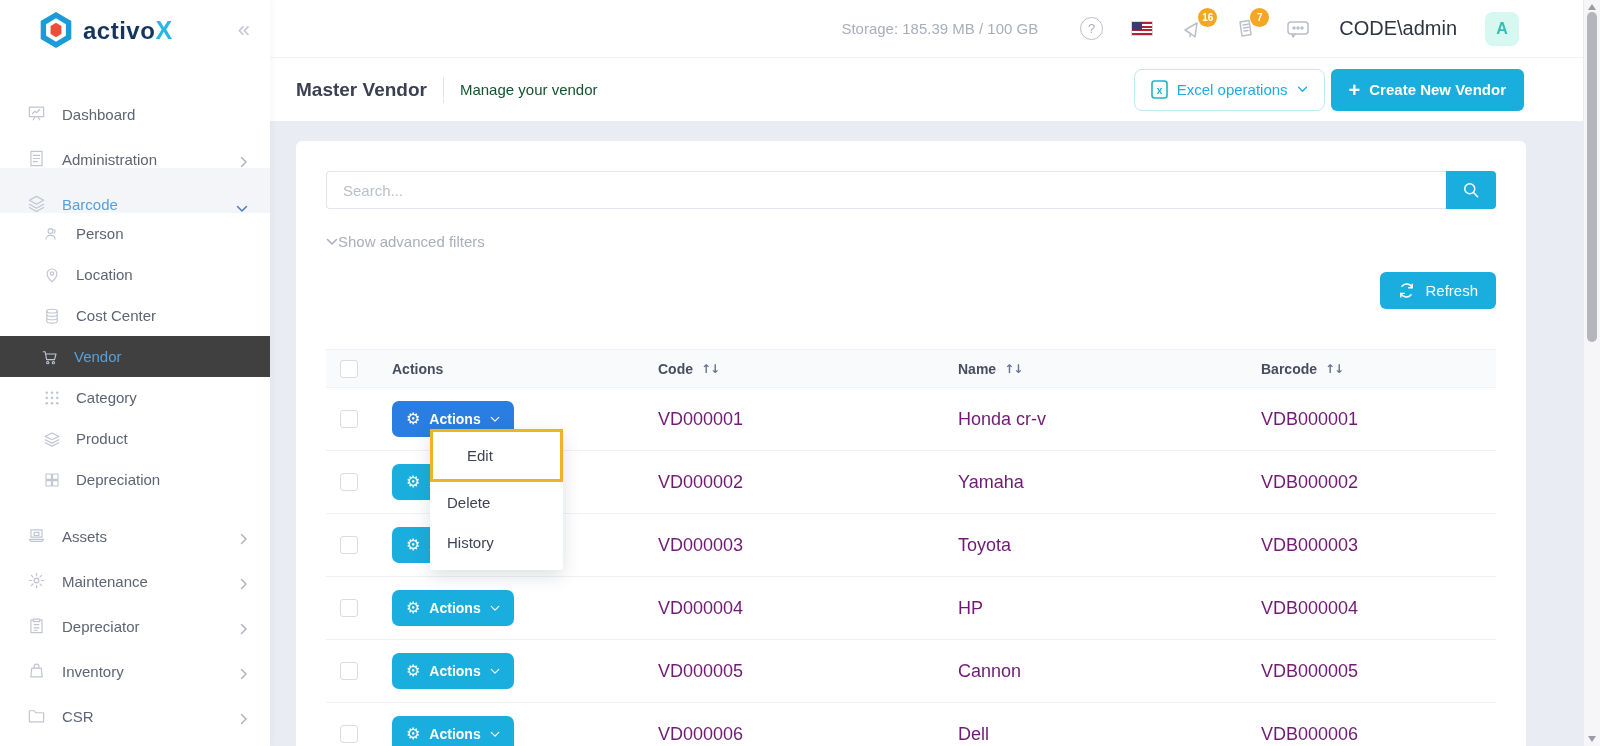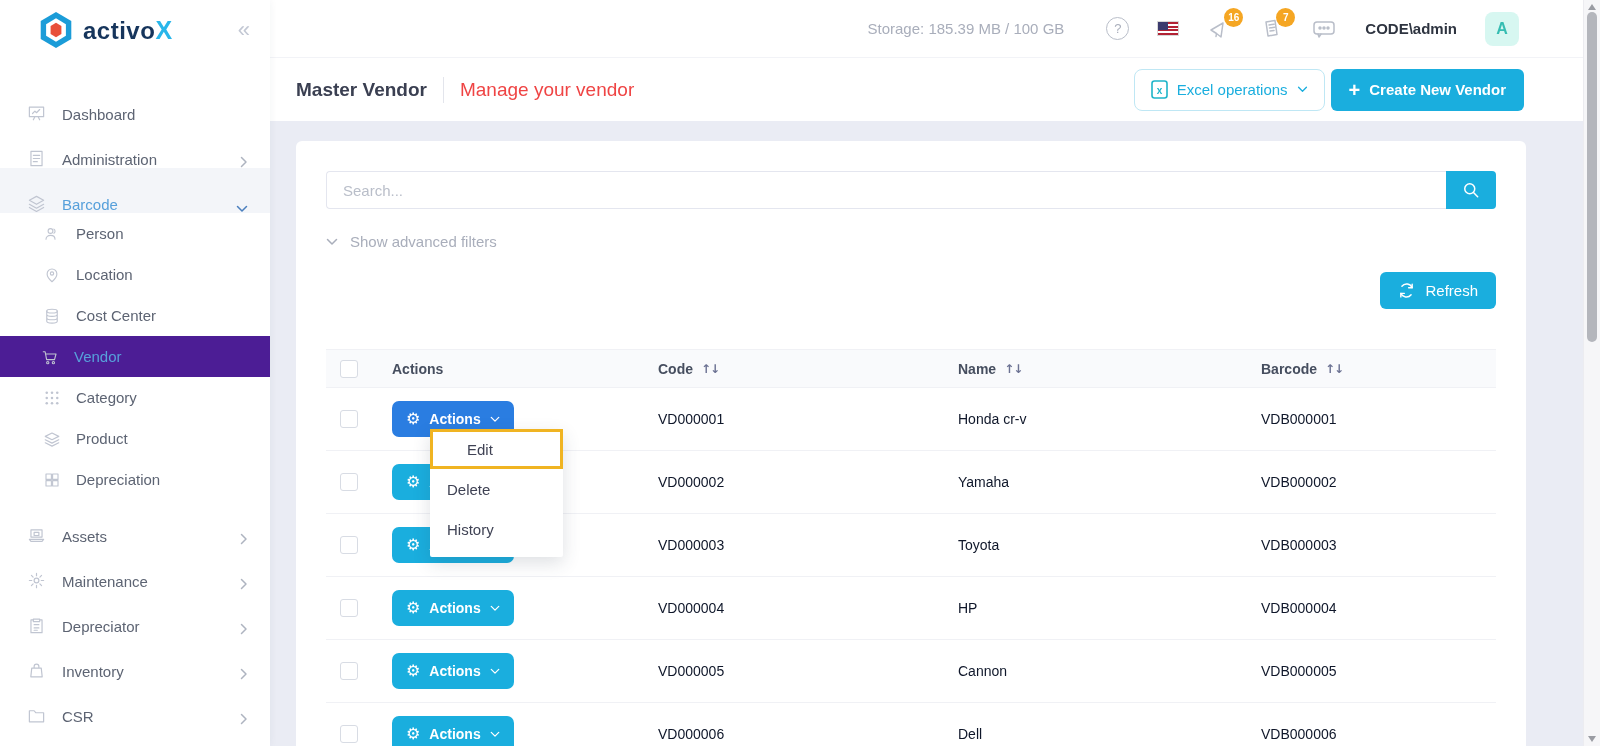--- a/index.html
+++ b/index.html
@@ -14,72 +14,72 @@
   .collapse-btn { margin-left:auto; color:#c3c8d4; font-size:22px; cursor:pointer; line-height:1; }
   .nav { padding-top:18px; }
   .nav-item { height:45px; display:flex; align-items:flex-end; padding:0 22px 0 26px; color:#5d6473; font-size:15px; cursor:pointer; }
   .nav-item .nav-icon { width:20px; height:20px; margin-right:16px; color:#c0c5d1; display:flex; align-items:center; justify-content:center; }
   .nav-item .nav-chevron { margin-left:auto; color:#aeb4c0; display:flex; }
   .nav-item.active { background:#f3f5f9; color:#57a0db; }
   .nav-item.active .nav-chevron { color:#4a7fbe; }
   .nav-sub { }
   .nav-subitem { height:41px; display:flex; align-items:center; padding:0 22px 0 42px; color:#5d6473; font-size:15px; cursor:pointer; }
   .nav-subitem .nav-icon { width:20px; height:20px; margin-right:14px; color:#c0c5d1; display:flex; align-items:center; justify-content:center; }
-  .nav-subitem.active { background:#4c1d95; color:#57a0db;padding-left:40px; }
+  .nav-subitem.active { background:#404040; color:#57a0db;padding-left:40px; }
   svg.ic { stroke:currentColor; fill:none; stroke-width:1.5; stroke-linecap:round; stroke-linejoin:round; }
 
   
   .topbar { position:absolute; left:270px; top:0; width:1313px; height:58px; background:#fff; display:flex; align-items:center; justify-content:flex-end; padding-right:64px; gap:28px; border-bottom:1px solid #f2f3f7; z-index:10; }
   .storage { color:#a9aebb; font-size:15px; margin-right:14px; }
   .tb-icon { position:relative; color:#b9bec9; cursor:pointer; display:flex; align-items:center; }
   .help-circle { width:23px; height:23px; border:1.6px solid #b9bec9; border-radius:50%; display:flex; align-items:center; justify-content:center; font-size:13px; color:#a9aebb; }
   .flag { width:22px; height:15px; background:repeating-linear-gradient(#b22234 0 2px,#fff 2px 3.5px); position:relative; border:1px solid #d8d8d8; }
   .flag::after { content:""; position:absolute; left:0; top:0; width:10px; height:8px; background:#3c3b6e; }
   .badge { position:absolute; top:-9px; right:-12px; min-width:19px; height:19px; background:#f5a623; border-radius:50%; color:#fff; font-size:10px; font-weight:700; display:flex; align-items:center; justify-content:center; padding:0 3px; }
-  .username { color:#2e3440; font-weight:700; font-size:15px; }
+  .username { color:#2e3440; font-weight:400; font-size:20px; }
   .avatar { width:34px; height:34px; border-radius:8px; background:#d7f7f1; color:#35bdb2; font-weight:700; font-size:16px; display:flex; align-items:center; justify-content:center; cursor:pointer; }
 
   
   .page-header { position:absolute; left:270px; top:58px; width:1313px; height:63px; background:#fff; display:flex; align-items:center; padding:0 59px 0 26px; z-index:9; }
   .page-title { font-size:19px; font-weight:700; color:#3a3f51; }
   .title-divider { width:1px; height:26px; background:#e3e5ec; margin:0 16px; }
-  .page-subtitle { font-size:19px; color:#ef4444; }
+  .page-subtitle { font-size:15px; color:#14532d; }
   .header-actions { margin-left:auto; display:flex; gap:6px; }
   .btn-excel { display:flex; align-items:center; gap:9px; height:42px; padding:0 16px; background:#fff; border:1px solid #bfe7f4; border-radius:8px; color:#1aaede; font-size:15px; cursor:pointer; }
   .btn-create { display:flex; align-items:center; gap:9px; height:42px; padding:0 18px; background:#1aaede; border:none; border-radius:6px; color:#fff; font-size:15px; font-weight:600; cursor:pointer; }
   .plus-glyph { font-size:20px; font-weight:700; line-height:1; }
 
   
   .content { position:absolute; left:270px; top:121px; width:1313px; height:625px; background:#eaecf4; }
   .card { position:absolute; left:26px; top:20px; width:1230px; height:640px; background:#fff; border-radius:6px; padding:30px; }
   .search-row { display:flex; height:38px; }
   .search-input { flex:1; border:1px solid #e4e6ef; border-right:none; border-radius:4px 0 0 4px; padding:0 16px; font-size:15px; color:#4a4f5e; outline:none; }
   .search-input::placeholder { color:#b9bec9; }
   .search-btn { width:50px; background:#1aaede; border:none; border-radius:0 4px 4px 0; display:flex; align-items:center; justify-content:center; cursor:pointer; }
-  .filters-row { margin-top:24px; display:flex; align-items:center; gap:12px; color:#a9aebb; font-size:15px; cursor:pointer; }
+  .filters-row { margin-top:24px; display:flex; align-items:center; gap:0; color:#a9aebb; font-size:15px; cursor:pointer; }
   .refresh-row { margin-top:22px; display:flex; justify-content:flex-end; }
   .btn-refresh { display:flex; align-items:center; gap:10px; height:37px; padding:0 18px; background:#1aaede; border:none; border-radius:6px; color:#fff; font-size:15px; cursor:pointer; }
 
   
   .table { margin-top:40px; }
   .t-grid { display:grid; grid-template-columns:52px 252px 286px 289px 1fr; align-items:center;gap:14px; }
   .t-head { background:#f9fafc; height:39px; border-top:1px solid #f0f1f5; border-bottom:1px solid #f0f1f5; }
   .t-head .th { font-size:14px; font-weight:700; color:#464e5f; display:flex; align-items:center; gap:8px; cursor:pointer; }
   .sort { color:#6c7293; font-size:12px; letter-spacing:-1px; font-family:"DejaVu Sans", sans-serif; }
   .t-row { height:63px; border-bottom:1px solid #f0f1f5; }
-  .cell { font-size:14px; color:#0f172a; }
+  .cell { font-size:18px; color:#701a75; }
   .checkbox { width:18px; height:18px; border:1px solid #d8dce4; border-radius:3px; background:#fff; margin-left:14px; cursor:pointer; }
   .btn-actions { display:flex; align-items:center; gap:9px; height:36px; padding:0 14px; background:#1aaede; border:none; border-radius:7px; color:#fff; font-size:14px; font-weight:600; cursor:pointer; }
   .btn-actions.open { background:#2a7de1; }
   .gear { font-family:"DejaVu Sans", sans-serif; font-size:16px; line-height:1; }
 
   
   .dropdown { position:absolute; left:430px; top:429px; width:133px; background:#fff; box-shadow:0 6px 18px rgba(50,60,80,.16); border-radius:2px; z-index:60; padding-bottom:8px; }
   .dd-item { height:40px; display:flex; align-items:center; padding-left:17px; font-size:15px; color:#3f4254; cursor:pointer; background:#fff; }
-  .dd-item.highlight { border:3px solid #f0b422; height:40px;padding-left:34px; }
+  .dd-item.highlight { border:3px solid #f0b422; height:53px;padding-left:34px; }
 
   
   .scrollbar { position:absolute; right:0; top:0; width:17px; height:746px; background:#f6f6f8; border-left:1px solid #ececf0; z-index:30; }
   .sb-thumb { position:absolute; left:3px; top:12px; width:10px; height:330px; background:#b4b6bc; border-radius:5px; cursor:pointer; }
   .sb-arrow { position:absolute; left:4px; width:0; height:0; border-left:4px solid transparent; border-right:4px solid transparent; cursor:pointer; }
   .sb-up { top:4px; border-bottom:6px solid #9a9ca3; }
   .sb-down { bottom:4px; border-top:6px solid #9a9ca3; }
 </style>
 </head>
 <body>

